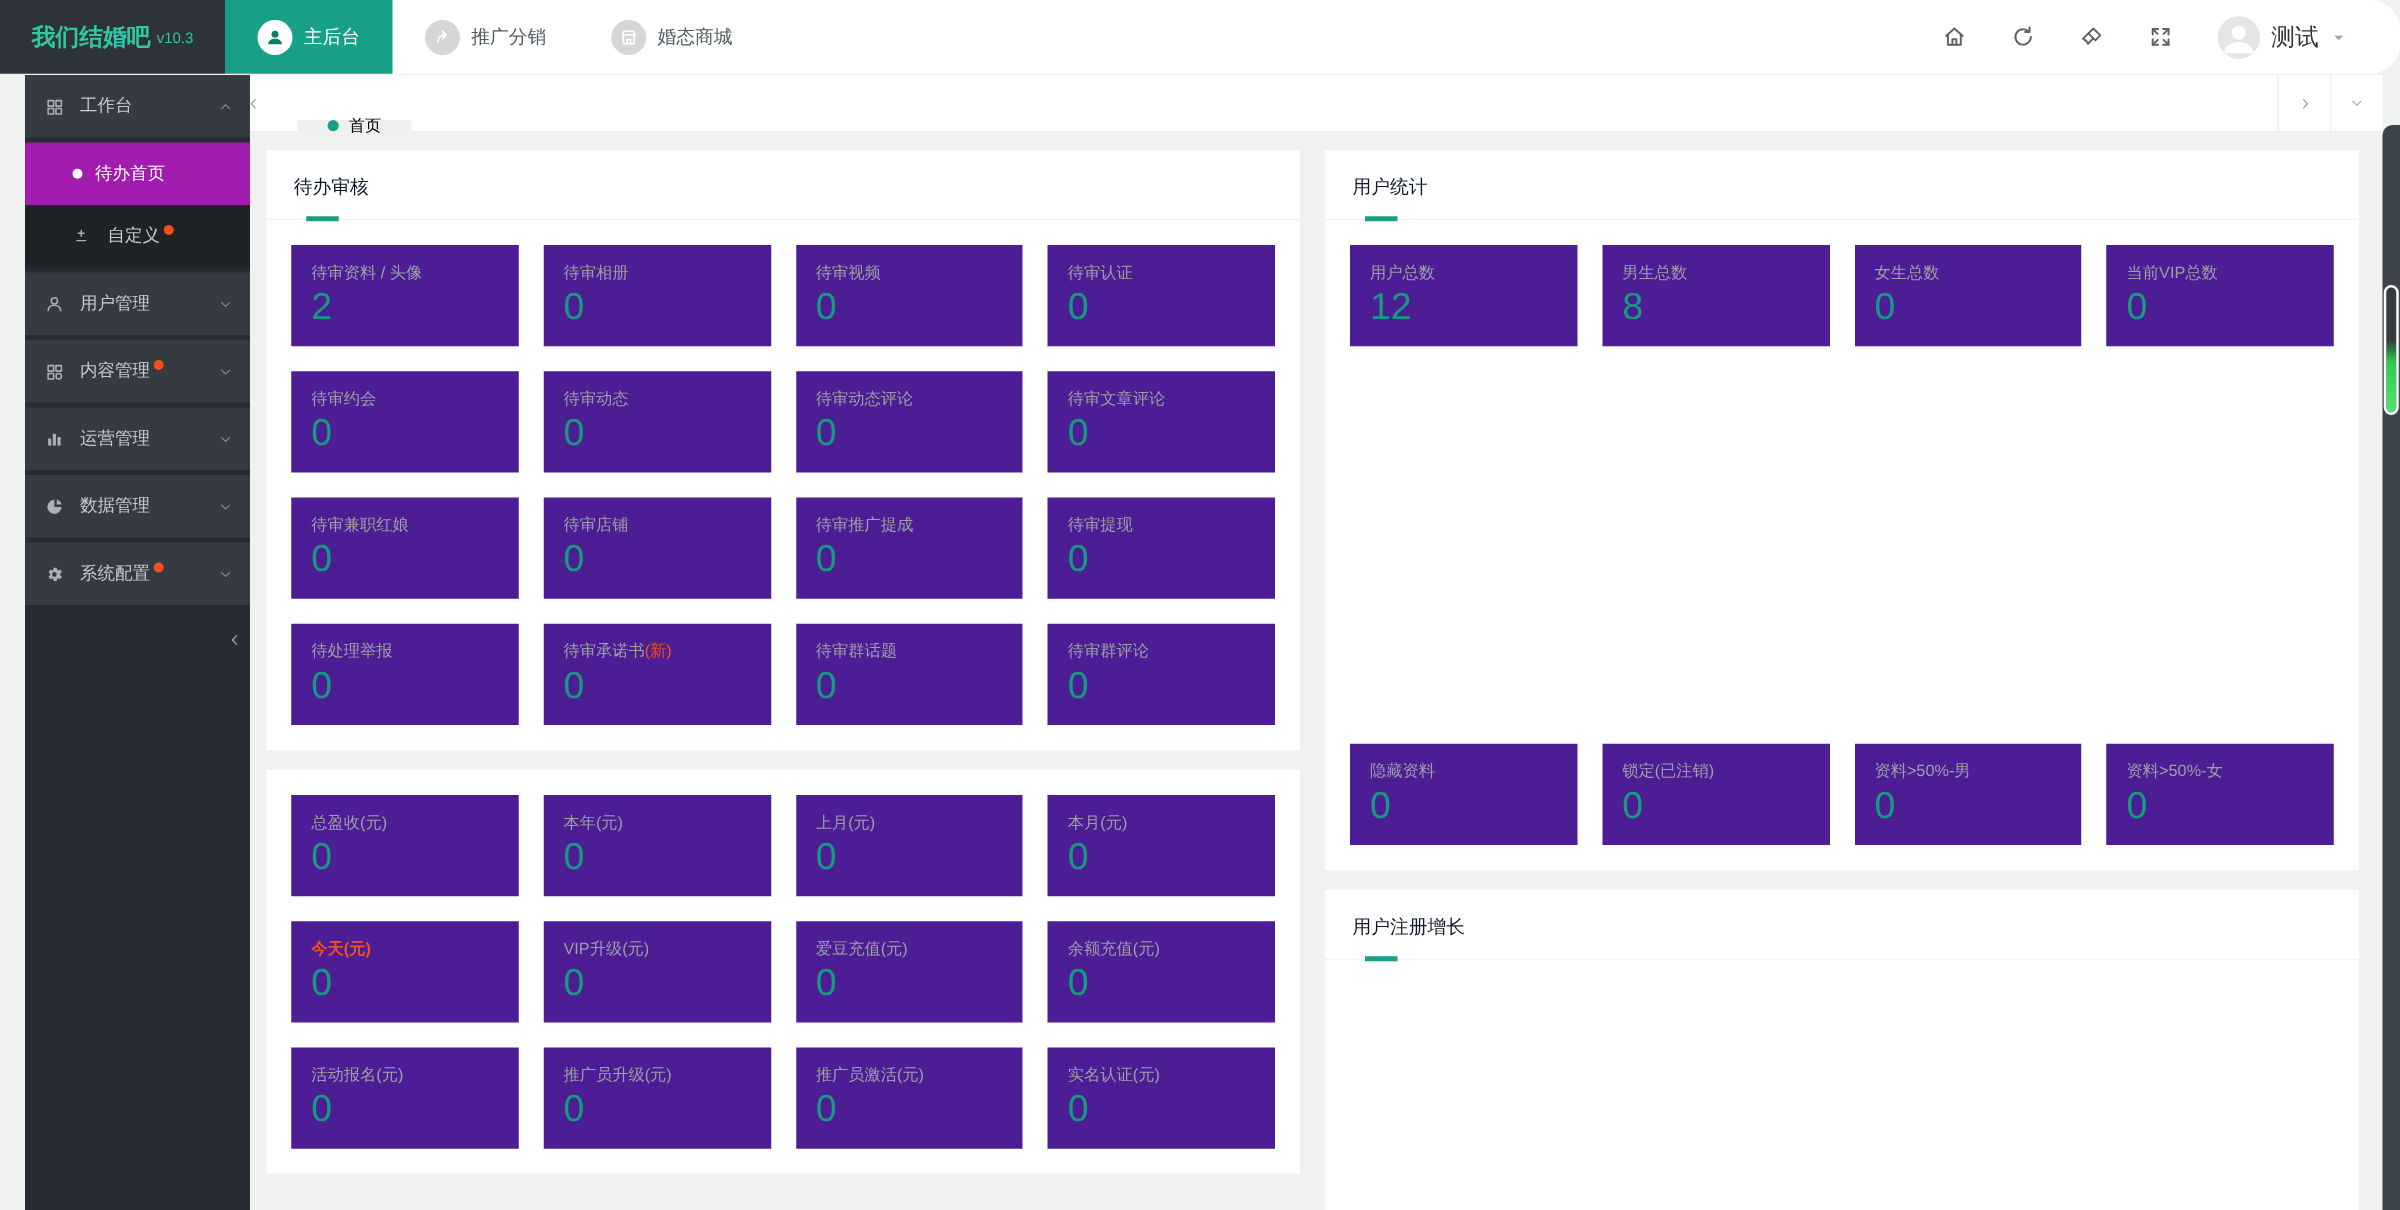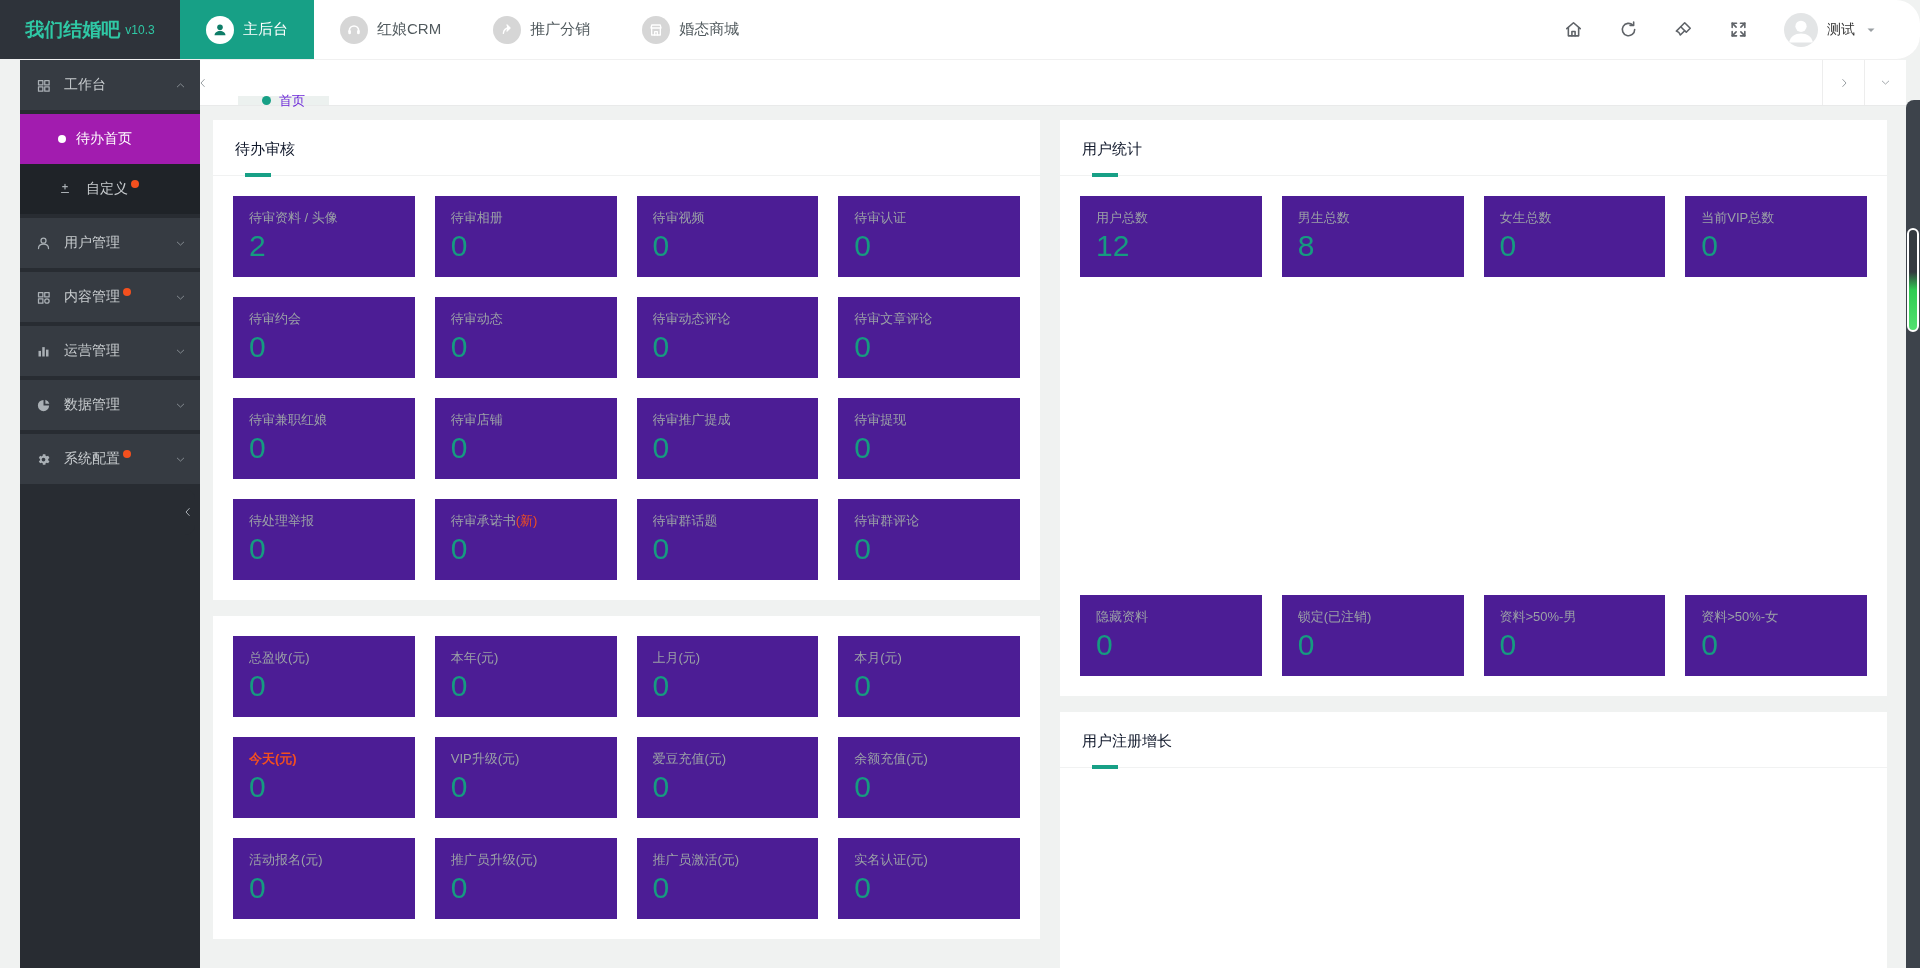--- a/index.html
+++ b/index.html
@@ -15,28 +15,28 @@
   .nav-tab { display:flex; align-items:center; gap:9px; padding:16px 26px; font-size:15px; color:#515a5e; cursor:pointer; }
   .nav-tab.active { background:#17a086; color:#fff; }
   .tab-circle { width:28px; height:28px; border-radius:50%; background:#d6d6d6; color:#fff;
     display:flex; align-items:center; justify-content:center; }
   .nav-tab.active .tab-circle { background:#fff; color:#0e7d68; }
   .topbar-right { margin-left:auto; display:flex; align-items:center; gap:36px; padding-right:42px; }
   .tb-icon { color:#5f6368; display:flex; cursor:pointer; }
   .user-chip { display:flex; align-items:center; gap:9px; cursor:pointer; }
   .avatar { width:34px; height:34px; border-radius:50%; background:#e3e5e6; color:#fff;
     display:flex; align-items:center; justify-content:center; overflow:hidden; }
-  .username { font-size:14px; color:#333; }
+  .username { font-size:19px; color:#333; }
   .caret { color:#9a9fa3; display:flex; }
 
   
   .tagbar { height:46px; margin-left:180px; margin-right:14px; background:#fff; border-bottom:1px solid #e9eaea;
     display:flex; align-items:stretch; }
   .tag-nav { width:46px; display:flex; align-items:center; justify-content:center; color:#9aa0a4; cursor:pointer; }
-  .tag-home { margin-left:12px; background:#ecf1ef; color:#6d28d9; display:flex; align-items:center;
+  .tag-home { margin-left:12px; background:#ecf1ef; color:#000000; display:flex; align-items:center;
     gap:8px; padding:0 24px; font-size:13px; cursor:pointer;margin-top:36px; }
   .tag-dot { width:9px; height:9px; border-radius:50%; background:#17a086; }
   .tag-actions { margin-left:auto; display:flex; }
   .tag-btn { width:42px; border-left:1px solid #ededed; display:flex; align-items:center; justify-content:center;
     color:#9aa0a4; cursor:pointer; }
 
   
   .sidebar { position:absolute; left:0; top:60px; bottom:0; width:180px; background:#282c32;margin-left:20px; }
   .menu-item { height:50px; background:#363b42; display:flex; align-items:center; padding:0 14px 0 16px;
     color:#c7cbce; font-size:14px; margin-bottom:4px; cursor:pointer; }
@@ -87,30 +87,20 @@
           <svg width="16" height="16" viewBox="0 0 24 24" fill="none" stroke="currentColor" stroke-width="2" stroke-linecap="round" stroke-linejoin="round">
             <circle cx="12" cy="8" r="4.2" fill="currentColor" stroke="none"></circle>
             <path d="M3.8 20c0-4.2 3.7-6.6 8.2-6.6s8.2 2.4 8.2 6.6z" fill="currentColor" stroke="none"></path>
           </svg>
         </span>
         <span>主后台</span>
       </div>
       <div class="nav-tab">
         <span class="tab-circle">
           <svg width="16" height="16" viewBox="0 0 24 24" fill="none" stroke="currentColor" stroke-width="2" stroke-linecap="round" stroke-linejoin="round">
-            <path d="M5 13a7 7 0 0 1 14 0" stroke-width="2.4"></path>
-            <rect x="3.4" y="12" width="4" height="6.5" rx="2" fill="currentColor" stroke="none"></rect>
-            <rect x="16.6" y="12" width="4" height="6.5" rx="2" fill="currentColor" stroke="none"></rect>
-          </svg>
-        </span>
-        <span>红娘CRM</span>
-      </div>
-      <div class="nav-tab">
-        <span class="tab-circle">
-          <svg width="16" height="16" viewBox="0 0 24 24" fill="none" stroke="currentColor" stroke-width="2" stroke-linecap="round" stroke-linejoin="round">
             <path d="M6.5 17c.5-5 3.5-8 9-8"></path>
             <path d="M12 4.5L16.5 9 12 13.5" fill="currentColor"></path>
           </svg>
         </span>
         <span>推广分销</span>
       </div>
       <div class="nav-tab">
         <span class="tab-circle">
           <svg width="16" height="16" viewBox="0 0 24 24" fill="none" stroke="currentColor" stroke-width="2" stroke-linecap="round" stroke-linejoin="round">
             <path d="M4.5 9h15l-1.2-4.5H5.7z"></path>

